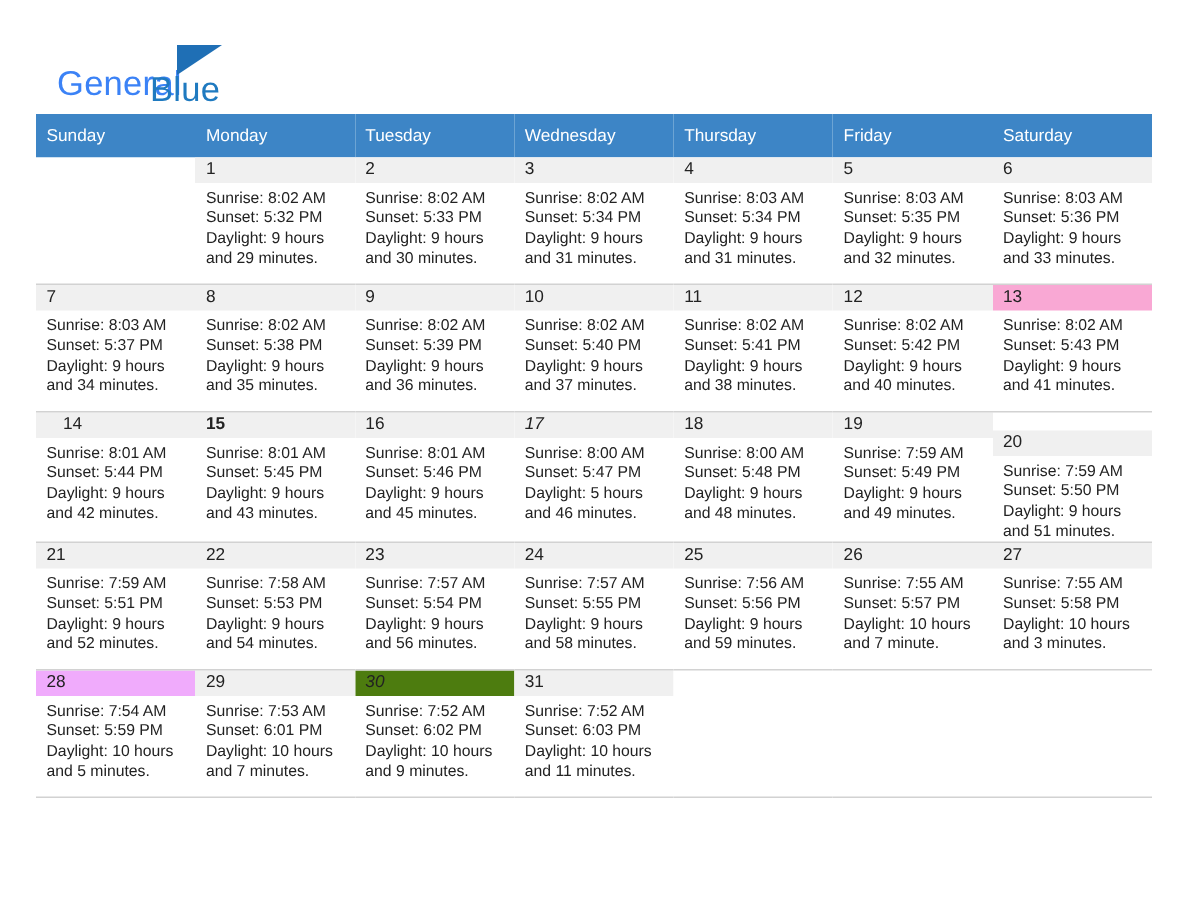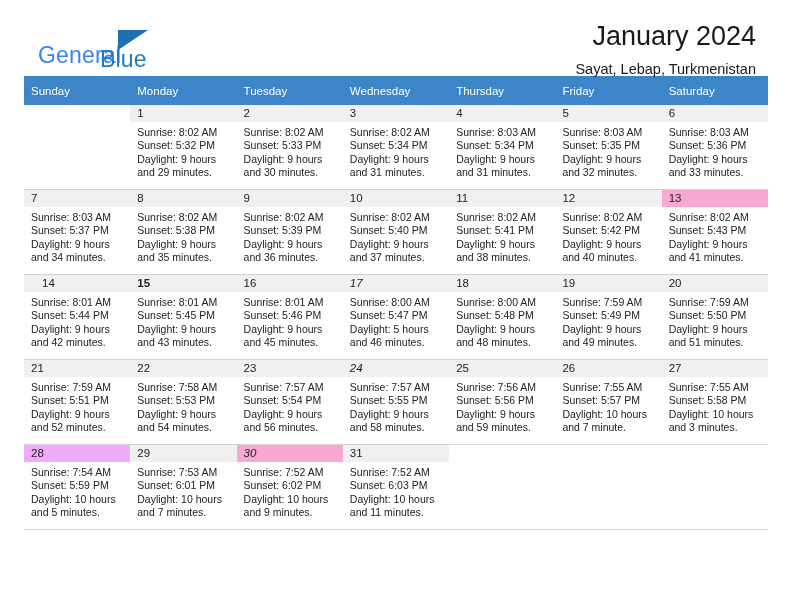--- a/index.html
+++ b/index.html
@@ -136,24 +136,20 @@
 <div class="page">
 
   <div class="header">
 
     <div class="brand">
       <span class="brand-general">General</span>
       <span class="brand-tri"></span>
       <span class="brand-blue">Blue</span>
     </div>
 
-    <div class="title-block">
-      <div class="cal-title">January 2024</div>
-      <div class="cal-subtitle">Sayat, Lebap, Turkmenistan</div>
-    </div>
 
   </div>
 
   <table class="calendar">
     <thead>
       <tr>
         <th>Sunday</th>
         <th>Monday</th>
         <th>Tuesday</th>
         <th>Wednesday</th>
@@ -325,21 +321,21 @@
         </td>
         <td>
           <div class="daynum-bar" style="background: rgb(240, 240, 240);">19</div>
           <div class="cell-body">
             <div>Sunrise: 7:59 AM</div>
             <div>Sunset: 5:49 PM</div>
             <div class="daylight-line">Daylight: 9 hours and 49 minutes.</div>
           </div>
         </td>
         <td>
-          <div class="daynum-bar" style="background: rgb(240, 240, 240);">20</div>
+          <div class="daynum-bar" style="background: rgb(240, 240, 240); margin-top: 12px;">20</div>
           <div class="cell-body">
             <div>Sunrise: 7:59 AM</div>
             <div>Sunset: 5:50 PM</div>
             <div class="daylight-line">Daylight: 9 hours and 51 minutes.</div>
           </div>
         </td>
       </tr>
 
       <tr>
         <td>
@@ -360,21 +356,21 @@
         </td>
         <td>
           <div class="daynum-bar" style="background: rgb(240, 240, 240);">23</div>
           <div class="cell-body">
             <div>Sunrise: 7:57 AM</div>
             <div>Sunset: 5:54 PM</div>
             <div class="daylight-line">Daylight: 9 hours and 56 minutes.</div>
           </div>
         </td>
         <td>
-          <div class="daynum-bar" style="background: rgb(240, 240, 240); font-style: italic;">24</div>
+          <div class="daynum-bar" style="background: rgb(240, 240, 240);">24</div>
           <div class="cell-body">
             <div>Sunrise: 7:57 AM</div>
             <div>Sunset: 5:55 PM</div>
             <div class="daylight-line">Daylight: 9 hours and 58 minutes.</div>
           </div>
         </td>
         <td>
           <div class="daynum-bar" style="background: rgb(240, 240, 240);">25</div>
           <div class="cell-body">
             <div>Sunrise: 7:56 AM</div>
@@ -411,21 +407,21 @@
         </td>
         <td>
           <div class="daynum-bar" style="background: rgb(240, 240, 240);">29</div>
           <div class="cell-body">
             <div>Sunrise: 7:53 AM</div>
             <div>Sunset: 6:01 PM</div>
             <div class="daylight-line">Daylight: 10 hours and 7 minutes.</div>
           </div>
         </td>
         <td>
-          <div class="daynum-bar" style="background: #f9a8d4; font-style: italic;">30</div>
+          <div class="daynum-bar" style="background: #4d7c0f; font-style: italic;">30</div>
           <div class="cell-body">
             <div>Sunrise: 7:52 AM</div>
             <div>Sunset: 6:02 PM</div>
             <div class="daylight-line">Daylight: 10 hours and 9 minutes.</div>
           </div>
         </td>
         <td>
           <div class="daynum-bar" style="background: rgb(240, 240, 240);">31</div>
           <div class="cell-body">
             <div>Sunrise: 7:52 AM</div>

